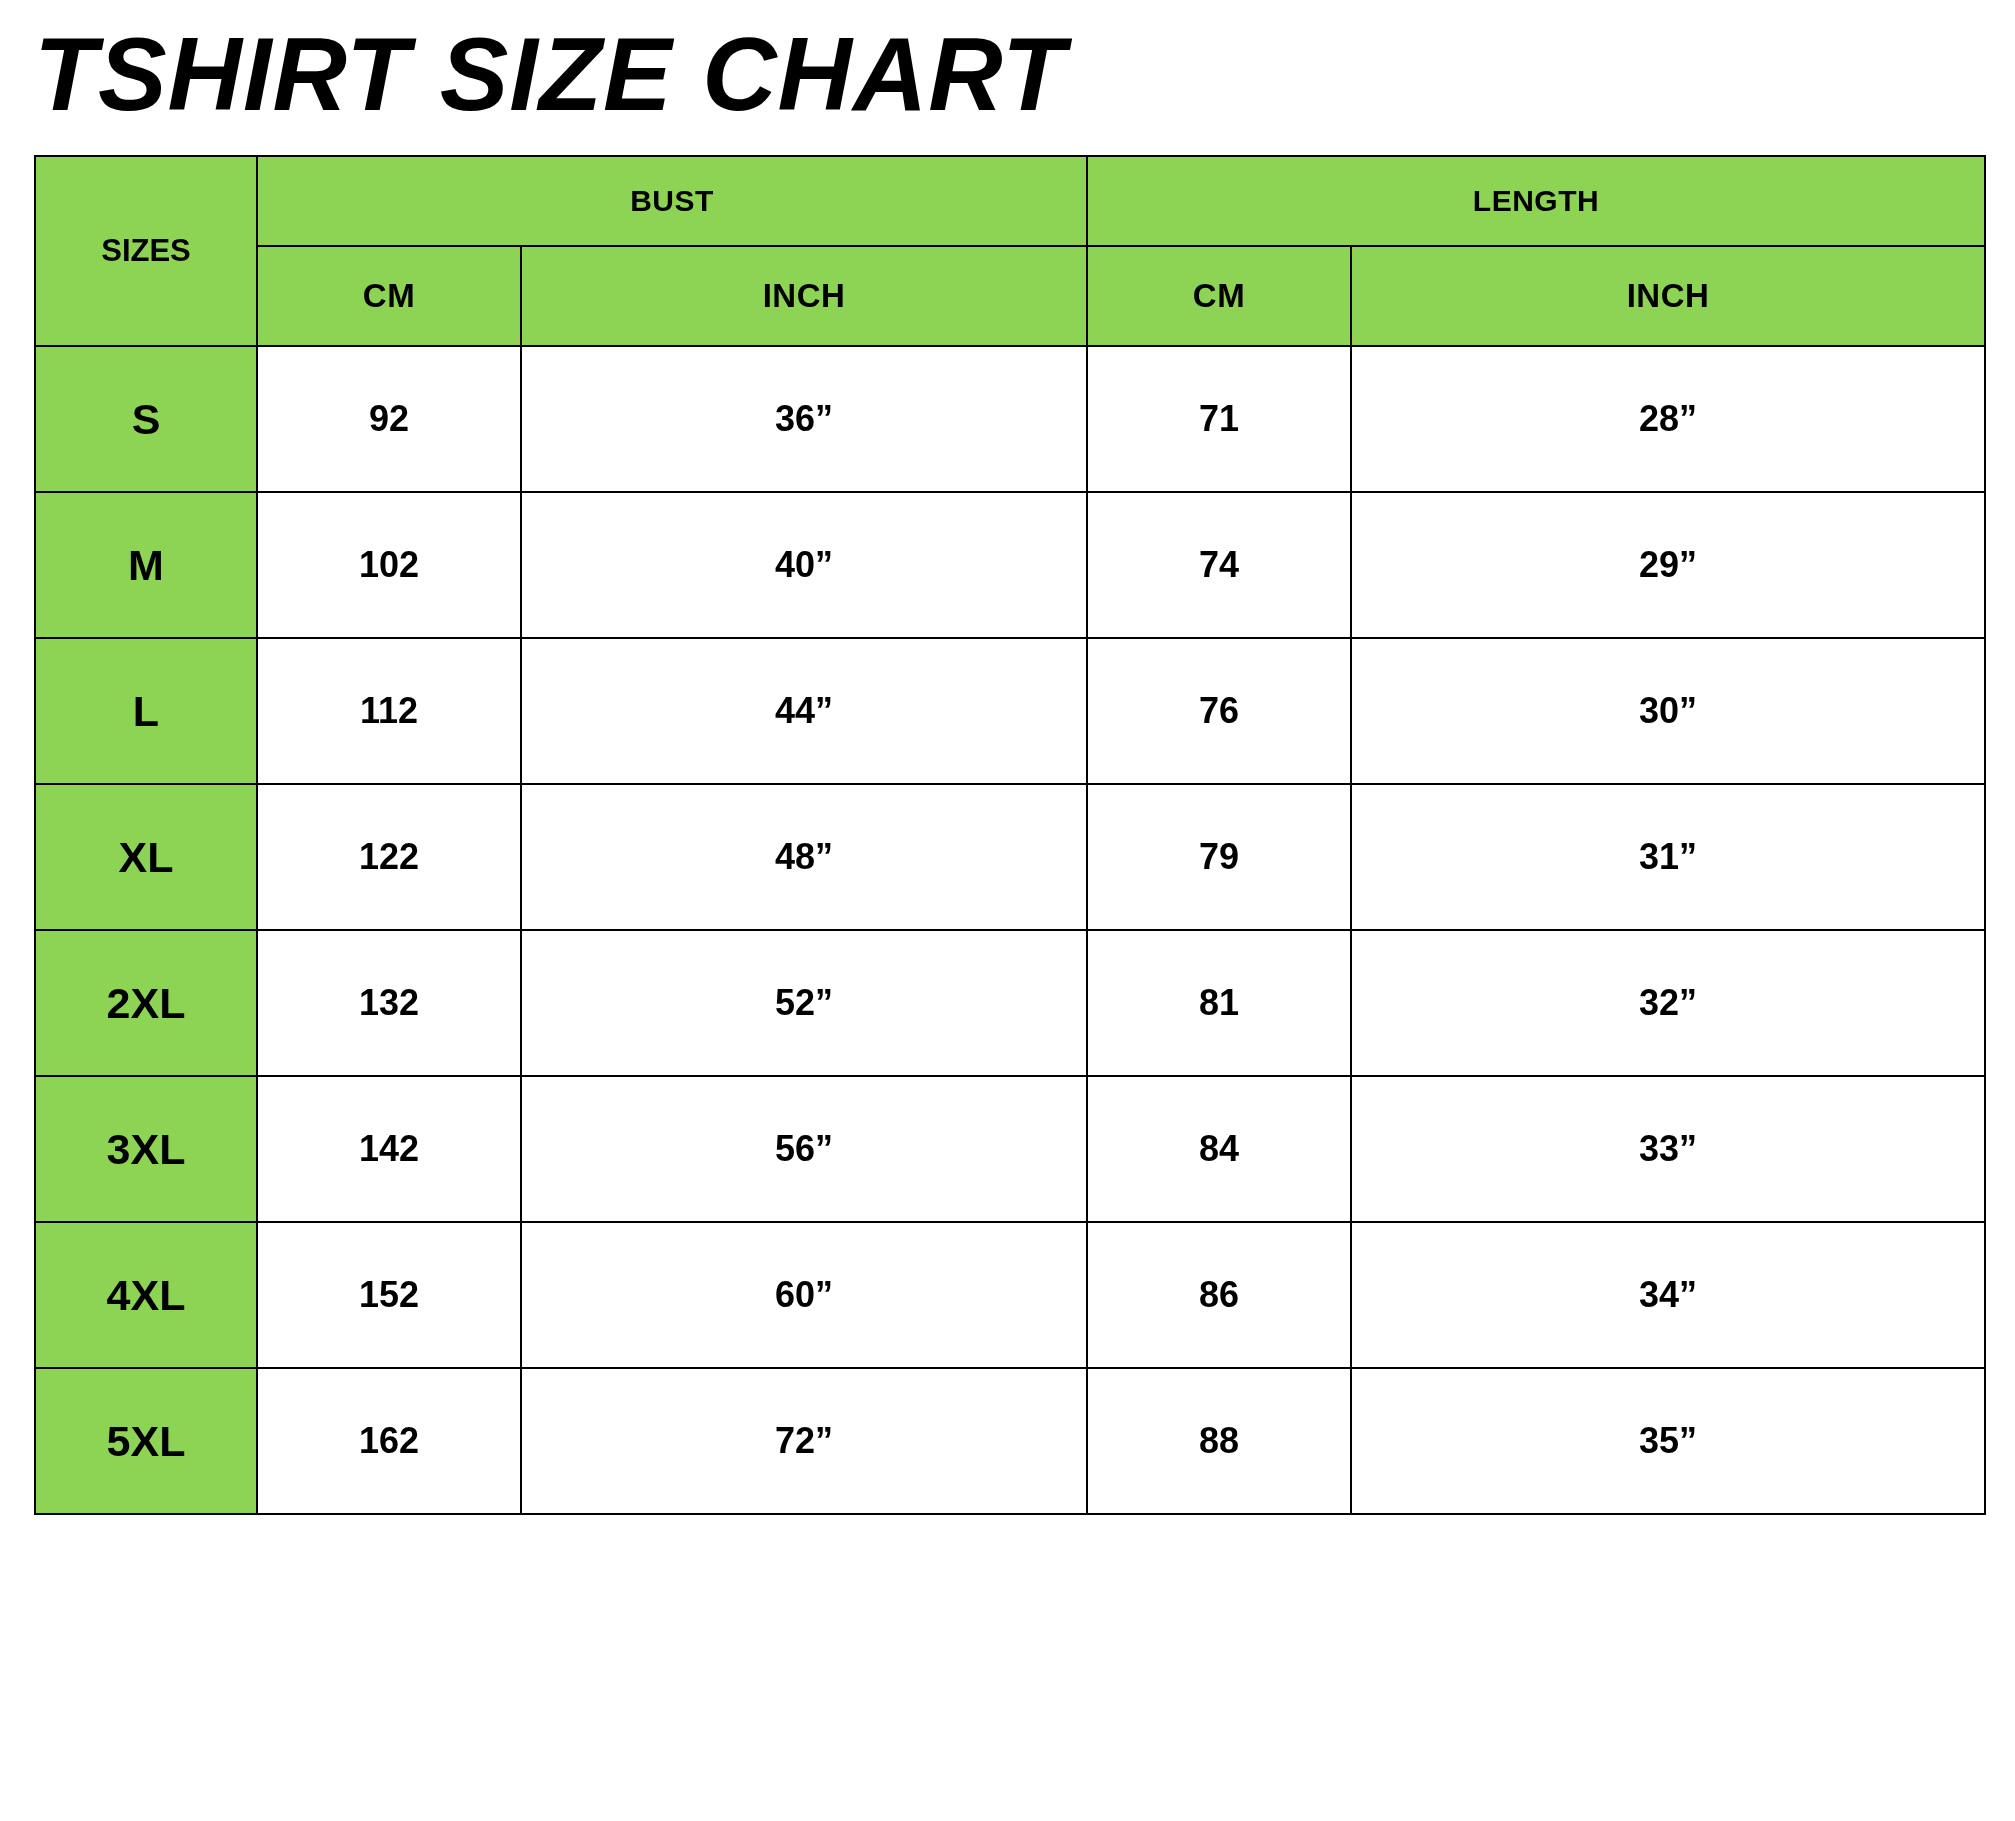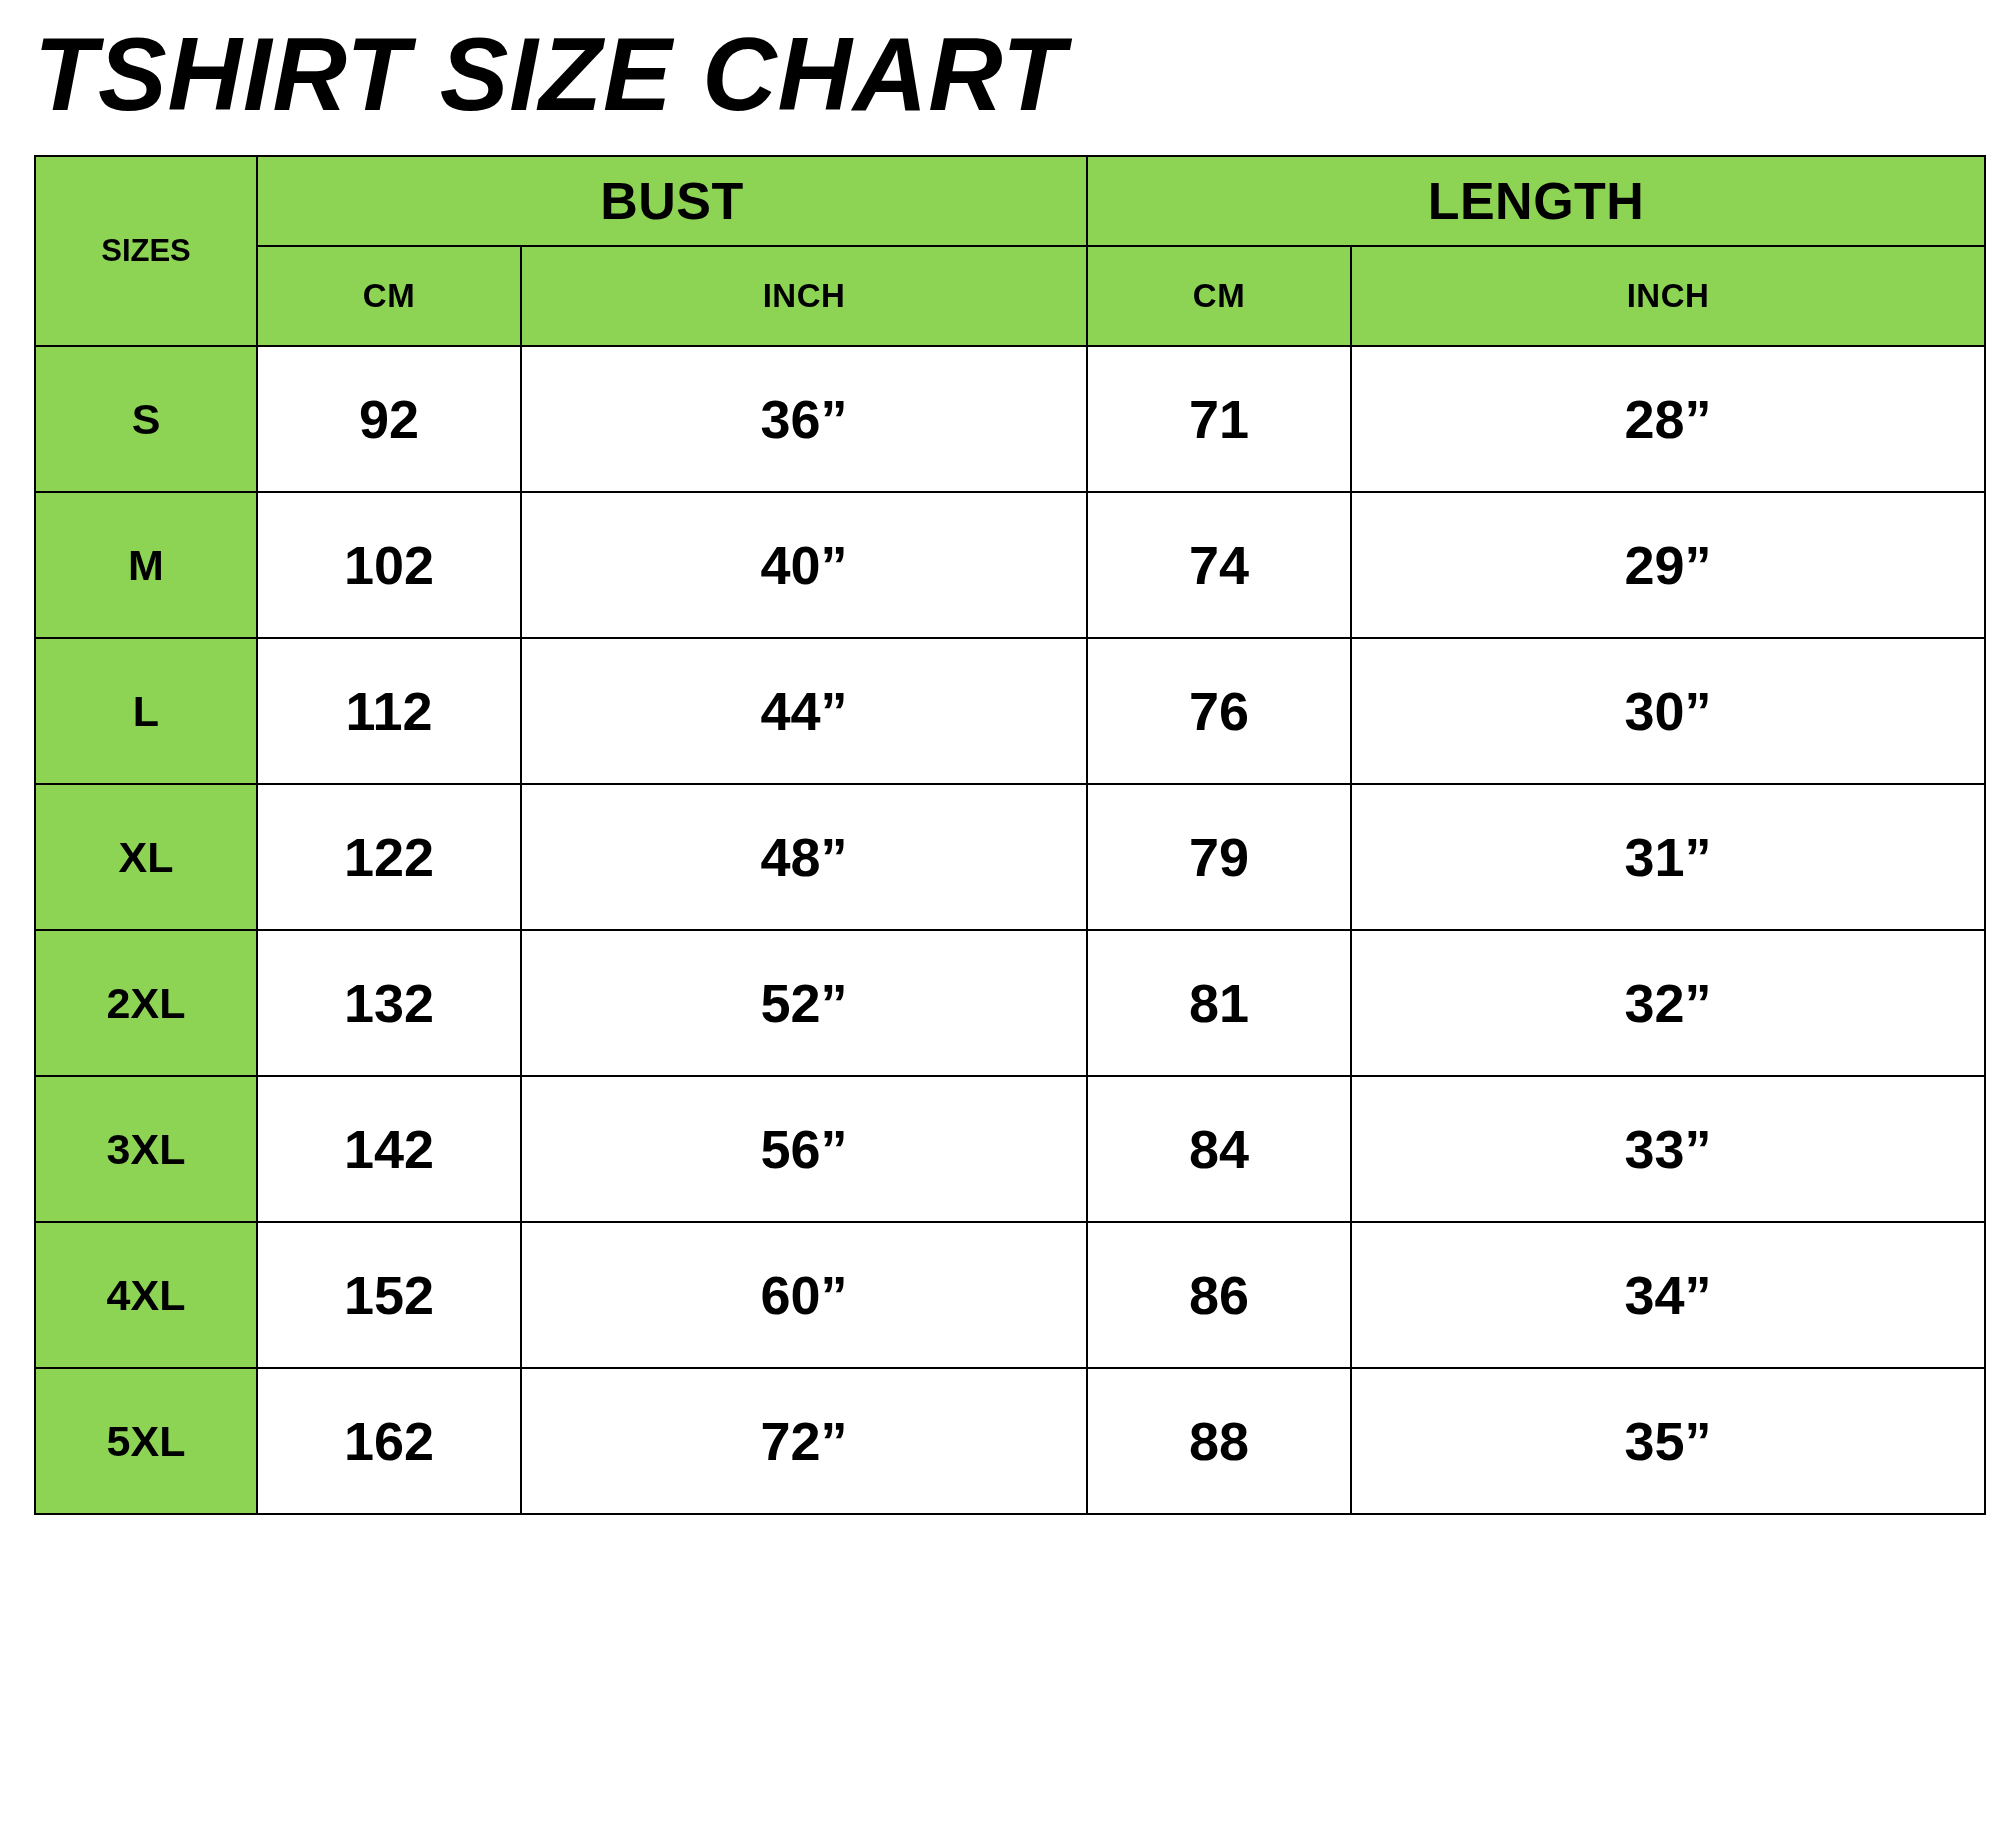--- a/index.html
+++ b/index.html
@@ -46,37 +46,37 @@
     font-weight: bold;
     padding: 0;
   }
   .hdr {
     background: #8DD455;
     font-size: 33px;
     letter-spacing: 0.5px;
     height: 98px;
   }
   .hdr-group {
-    font-size: 52px;
+    font-size: 30px;
     height: 88px;
   }
   .sizes-cell {
     background: #8DD455;
     font-size: 31px;
     width: 220px;
   }
   .size-label {
     background: #8DD455;
     font-size: 43px;
     width: 220px;
     height: 144px;
   }
   .val {
     background: #ffffff;
-    font-size: 54px;
+    font-size: 36px;
     height: 144px;
   }
   .col-cm-bust { width: 264px; }
   .col-in-bust { width: 566px; }
   .col-cm-len  { width: 264px; }
   .col-in-len  { width: 634px; }
 </style>
 </head>
 <body>
 

